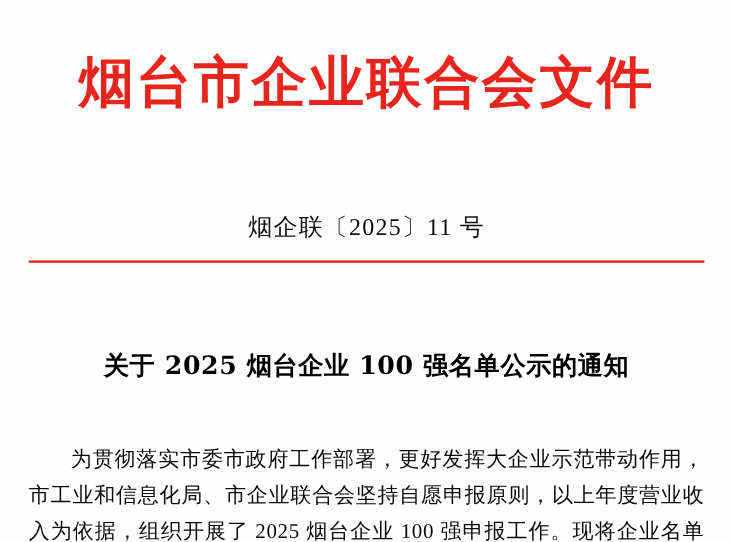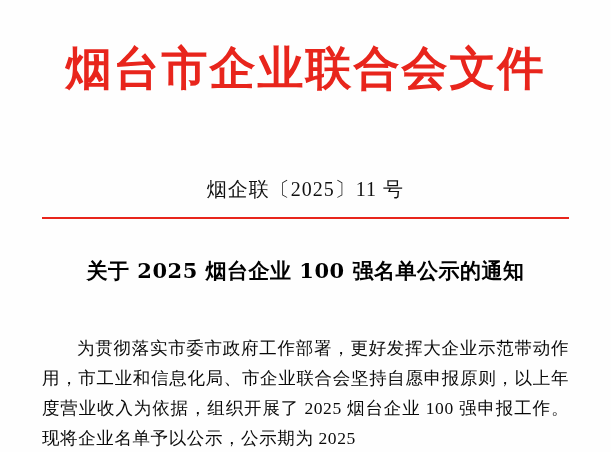--- a/index.html
+++ b/index.html
@@ -12,21 +12,21 @@
     background: #ffffff;
     font-family: "Liberation Serif", serif;
     overflow: hidden;
   }
   .page {
     position: relative;
     width: 611px;
     height: 452px;
     background: #fefefe;
     box-sizing: border-box;
-    padding: 0 42px;
+    padding: 0 24px;
   }
   .doc-header {
     text-align: center;
     padding-top: 40px;
   }
   .doc-title {
     color: #e8251c;
     font-family: "DejaVu Serif", "Liberation Serif", serif;
     font-weight: bold;
     font-size: 46px;
@@ -43,21 +43,21 @@
     font-family: "Liberation Serif", serif;
   }
   .red-rule {
     margin-top: 14px;
     height: 2px;
     background: #e8251c;
     width: 100%;
   }
   .doc-subject {
     text-align: center;
-    margin-top: 38px;
+    margin-top: 72px;
     font-size: 21px;
     font-weight: bold;
     color: #000000;
     letter-spacing: 0.5px;
     font-family: "DejaVu Serif", "Liberation Serif", serif;
   }
   .doc-body {
     margin-top: 48px;
     font-size: 17.5px;
     line-height: 30px;

